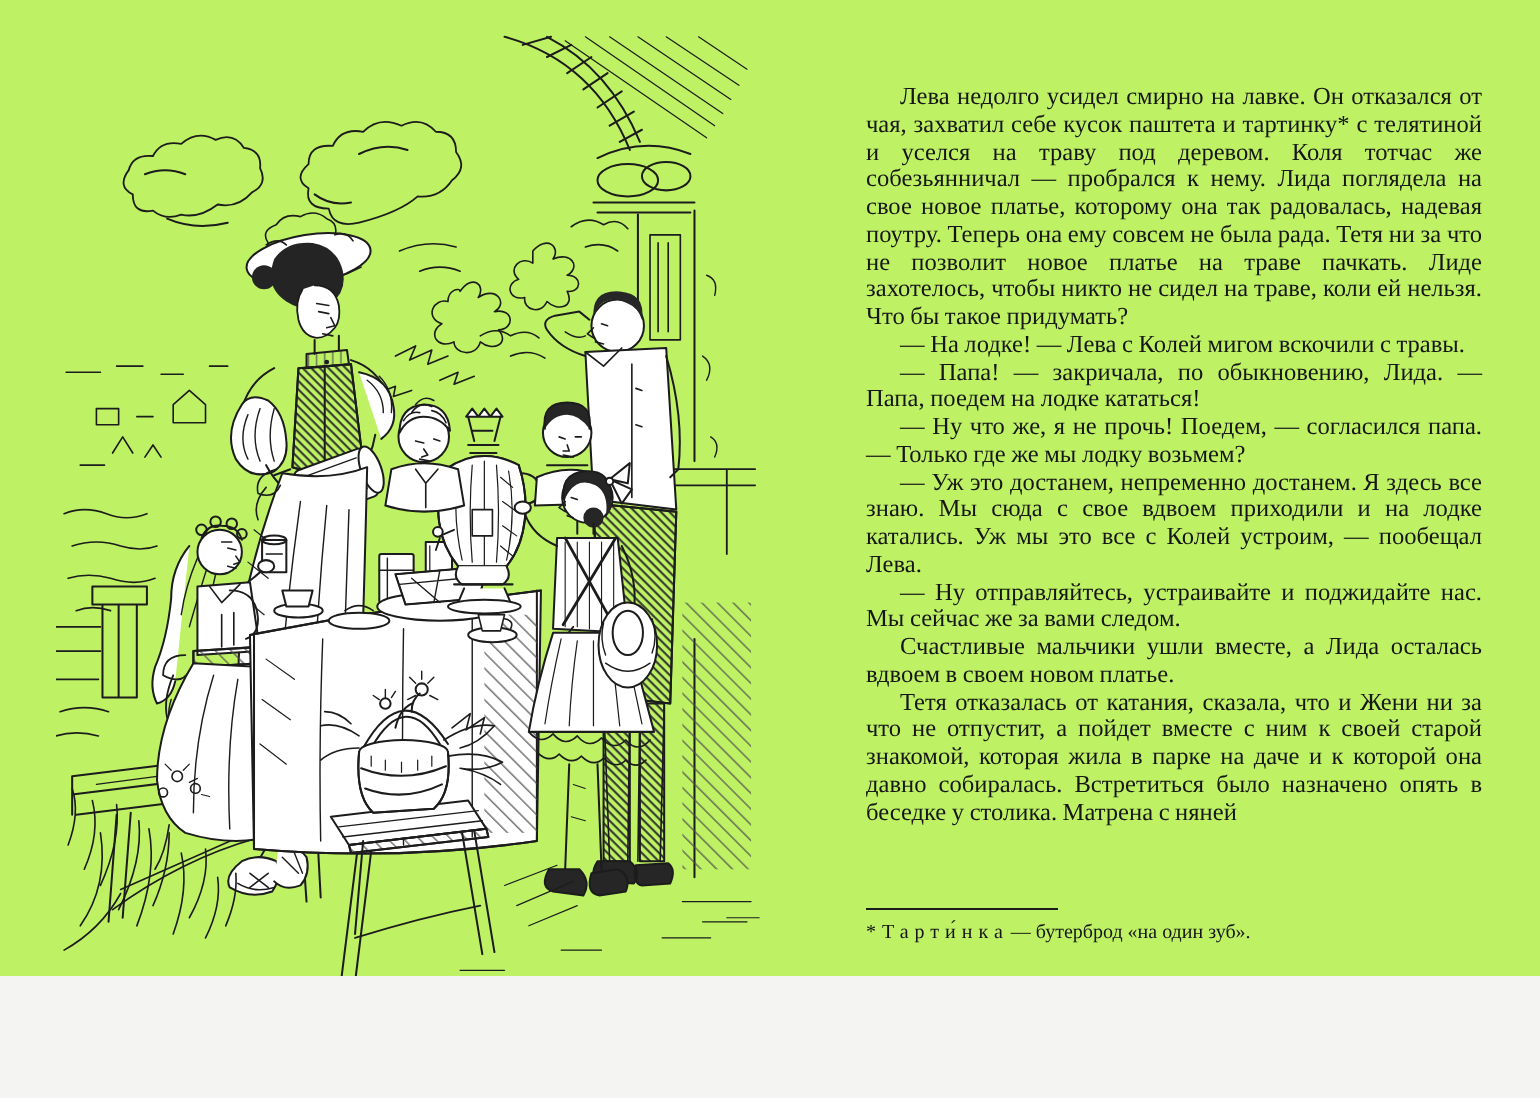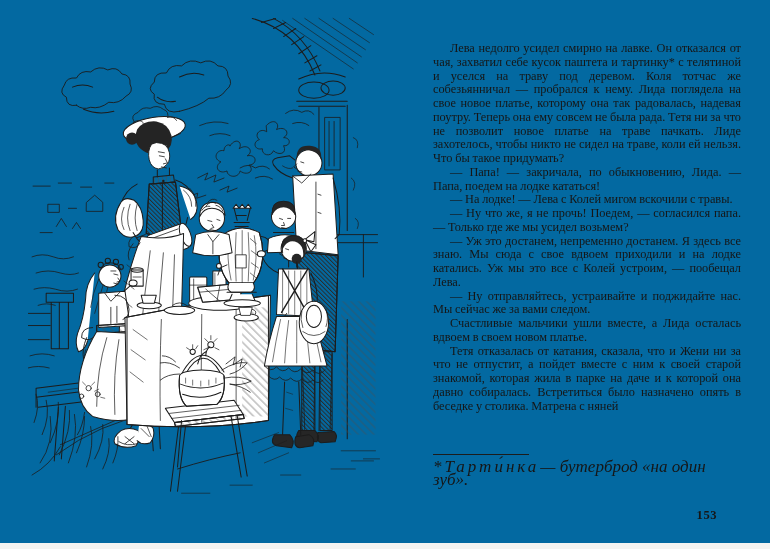--- a/index.html
+++ b/index.html
@@ -1,25 +1,25 @@
 <!DOCTYPE html>
 <html lang="ru"><head>
 <meta charset="utf-8">
 <style>
   html,body{margin:0;padding:0;background:#f4f4f2;}
-  .spread{position:relative;width:770px;height:543px;background:#0369a1;overflow:hidden;
+  .spread{position:relative;width:770px;height:488px;background:#bef264;overflow:hidden;
           font-family:"Liberation Serif", serif;color:#161616;}
   .left-page{position:absolute;left:28px;top:16px;width:394px;height:516px;}
   .left-page svg{width:100%;height:100%;}
   .right-page{position:absolute;left:433px;top:42px;width:308px;height:492px;}
   .body-text p{margin:0;font-size:12.3px;line-height:13.75px;text-align:justify;
                text-indent:17px;word-spacing:-0.3px;}
   .footnote-block{position:absolute;left:0;top:412px;width:100%;}
   .footnote-rule{width:96px;border-top:1.3px solid #1c1c1c;margin-bottom:5px;}
-  .footnote{margin:0;font-size:17px;line-height:13px;text-align:left;font-style:italic;}
+  .footnote{margin:0;font-size:10px;line-height:13px;text-align:left;}
   .fn-term{letter-spacing:3px;margin-left:3px;}
   .fn-def{margin-left:1px;}
   .page-number{position:absolute;top:443px;right:24px;font-weight:bold;
                font-size:12.6px;letter-spacing:0.5px;margin-top:23px;}
 </style>
 </head>
 <body>
 
 <div class="spread">
 
@@ -288,23 +288,23 @@
         <path d="M222,422 l26,-10 M228,432 l28,-12 M234,442 l24,-10" stroke-width="0.55"></path>
         <path d="M310,430 h34 M320,440 h22" stroke-width="0.6"></path>
       </g>
     </svg>
     
   </figure>
 
   <div class="right-page">
     <div class="body-text">
       <p>Лева недолго усидел смирно на лавке. Он отказался от чая, захватил себе кусок паштета и тартинку* с телятиной и уселся на траву под деревом. Коля тотчас же собезьянничал — пробрался к нему. Лида поглядела на свое новое платье, которому она так радовалась, надевая поутру. Теперь она ему совсем не была рада. Тетя ни за что не позволит новое платье на траве пачкать. Лиде захотелось, чтобы никто не сидел на траве, коли ей нельзя. Что бы такое придумать?</p>
+      <p>— На лодке! — Лева с Колей мигом вскочили с травы.</p>
       <p>— Папа! — закричала, по обыкновению, Лида. — Папа, поедем на лодке кататься!</p>
-      <p>— На лодке! — Лева с Колей мигом вскочили с травы.</p>
-      <p>— Ну что же, я не прочь! Поедем, — согласился папа. — Только где же мы усидел возьмем?</p>
+      <p>— Ну что же, я не прочь! Поедем, — согласился папа. — Только где же мы лодку возьмем?</p>
       <p>— Уж это достанем, непременно достанем. Я здесь все знаю. Мы сюда с свое вдвоем приходили и на лодке катались. Уж мы это все с Колей устроим, — пообещал Лева.</p>
       <p>— Ну отправляйтесь, устраивайте и поджидайте нас. Мы сейчас же за вами следом.</p>
       <p>Счастливые мальчики ушли вместе, а Лида осталась вдвоем в своем новом платье.</p>
       <p>Тетя отказалась от катания, сказала, что и Жени ни за что не отпустит, а пойдет вместе с ним к своей старой знакомой, которая жила в парке на даче и к которой она давно собиралась. Встретиться было назначено опять в беседке у столика. Матрена с няней</p>
     </div>
 
     <div class="footnote-block">
       <div class="footnote-rule"></div>
       <p class="footnote"><span class="fn-marker">*</span><span class="fn-term">Тарти́нка</span><span class="fn-def">— бутерброд «на один зуб».</span></p>
     </div>

